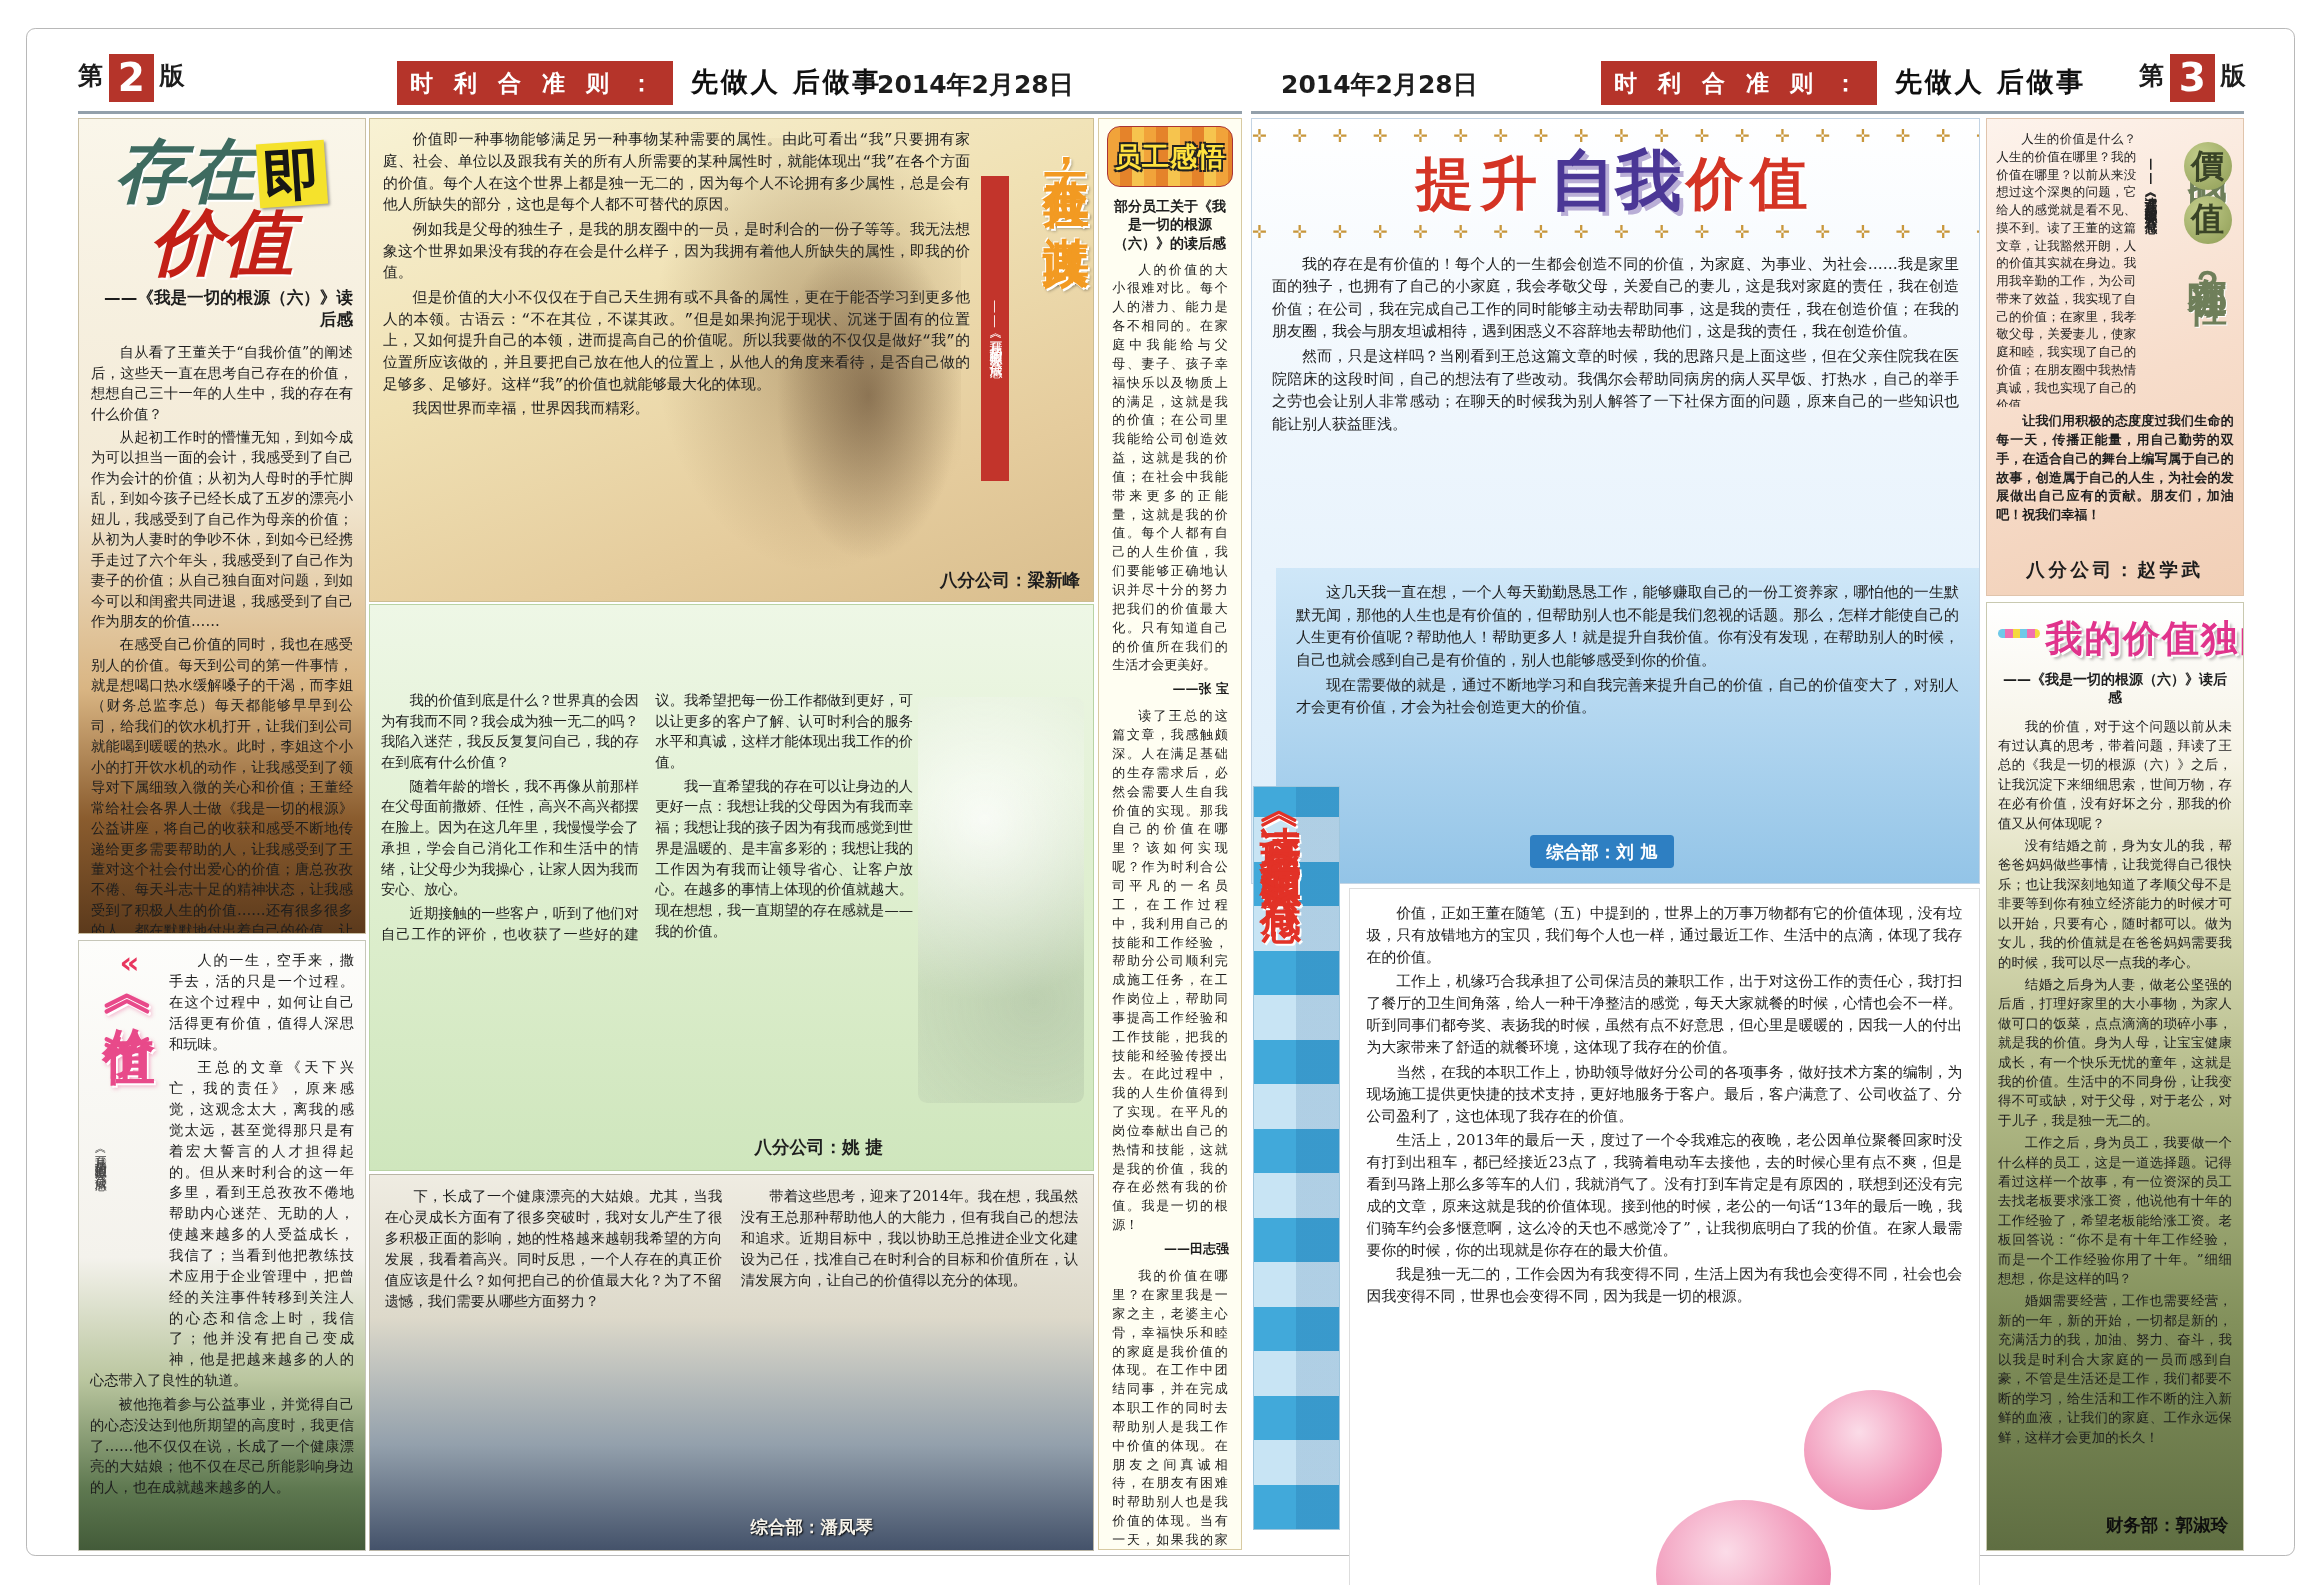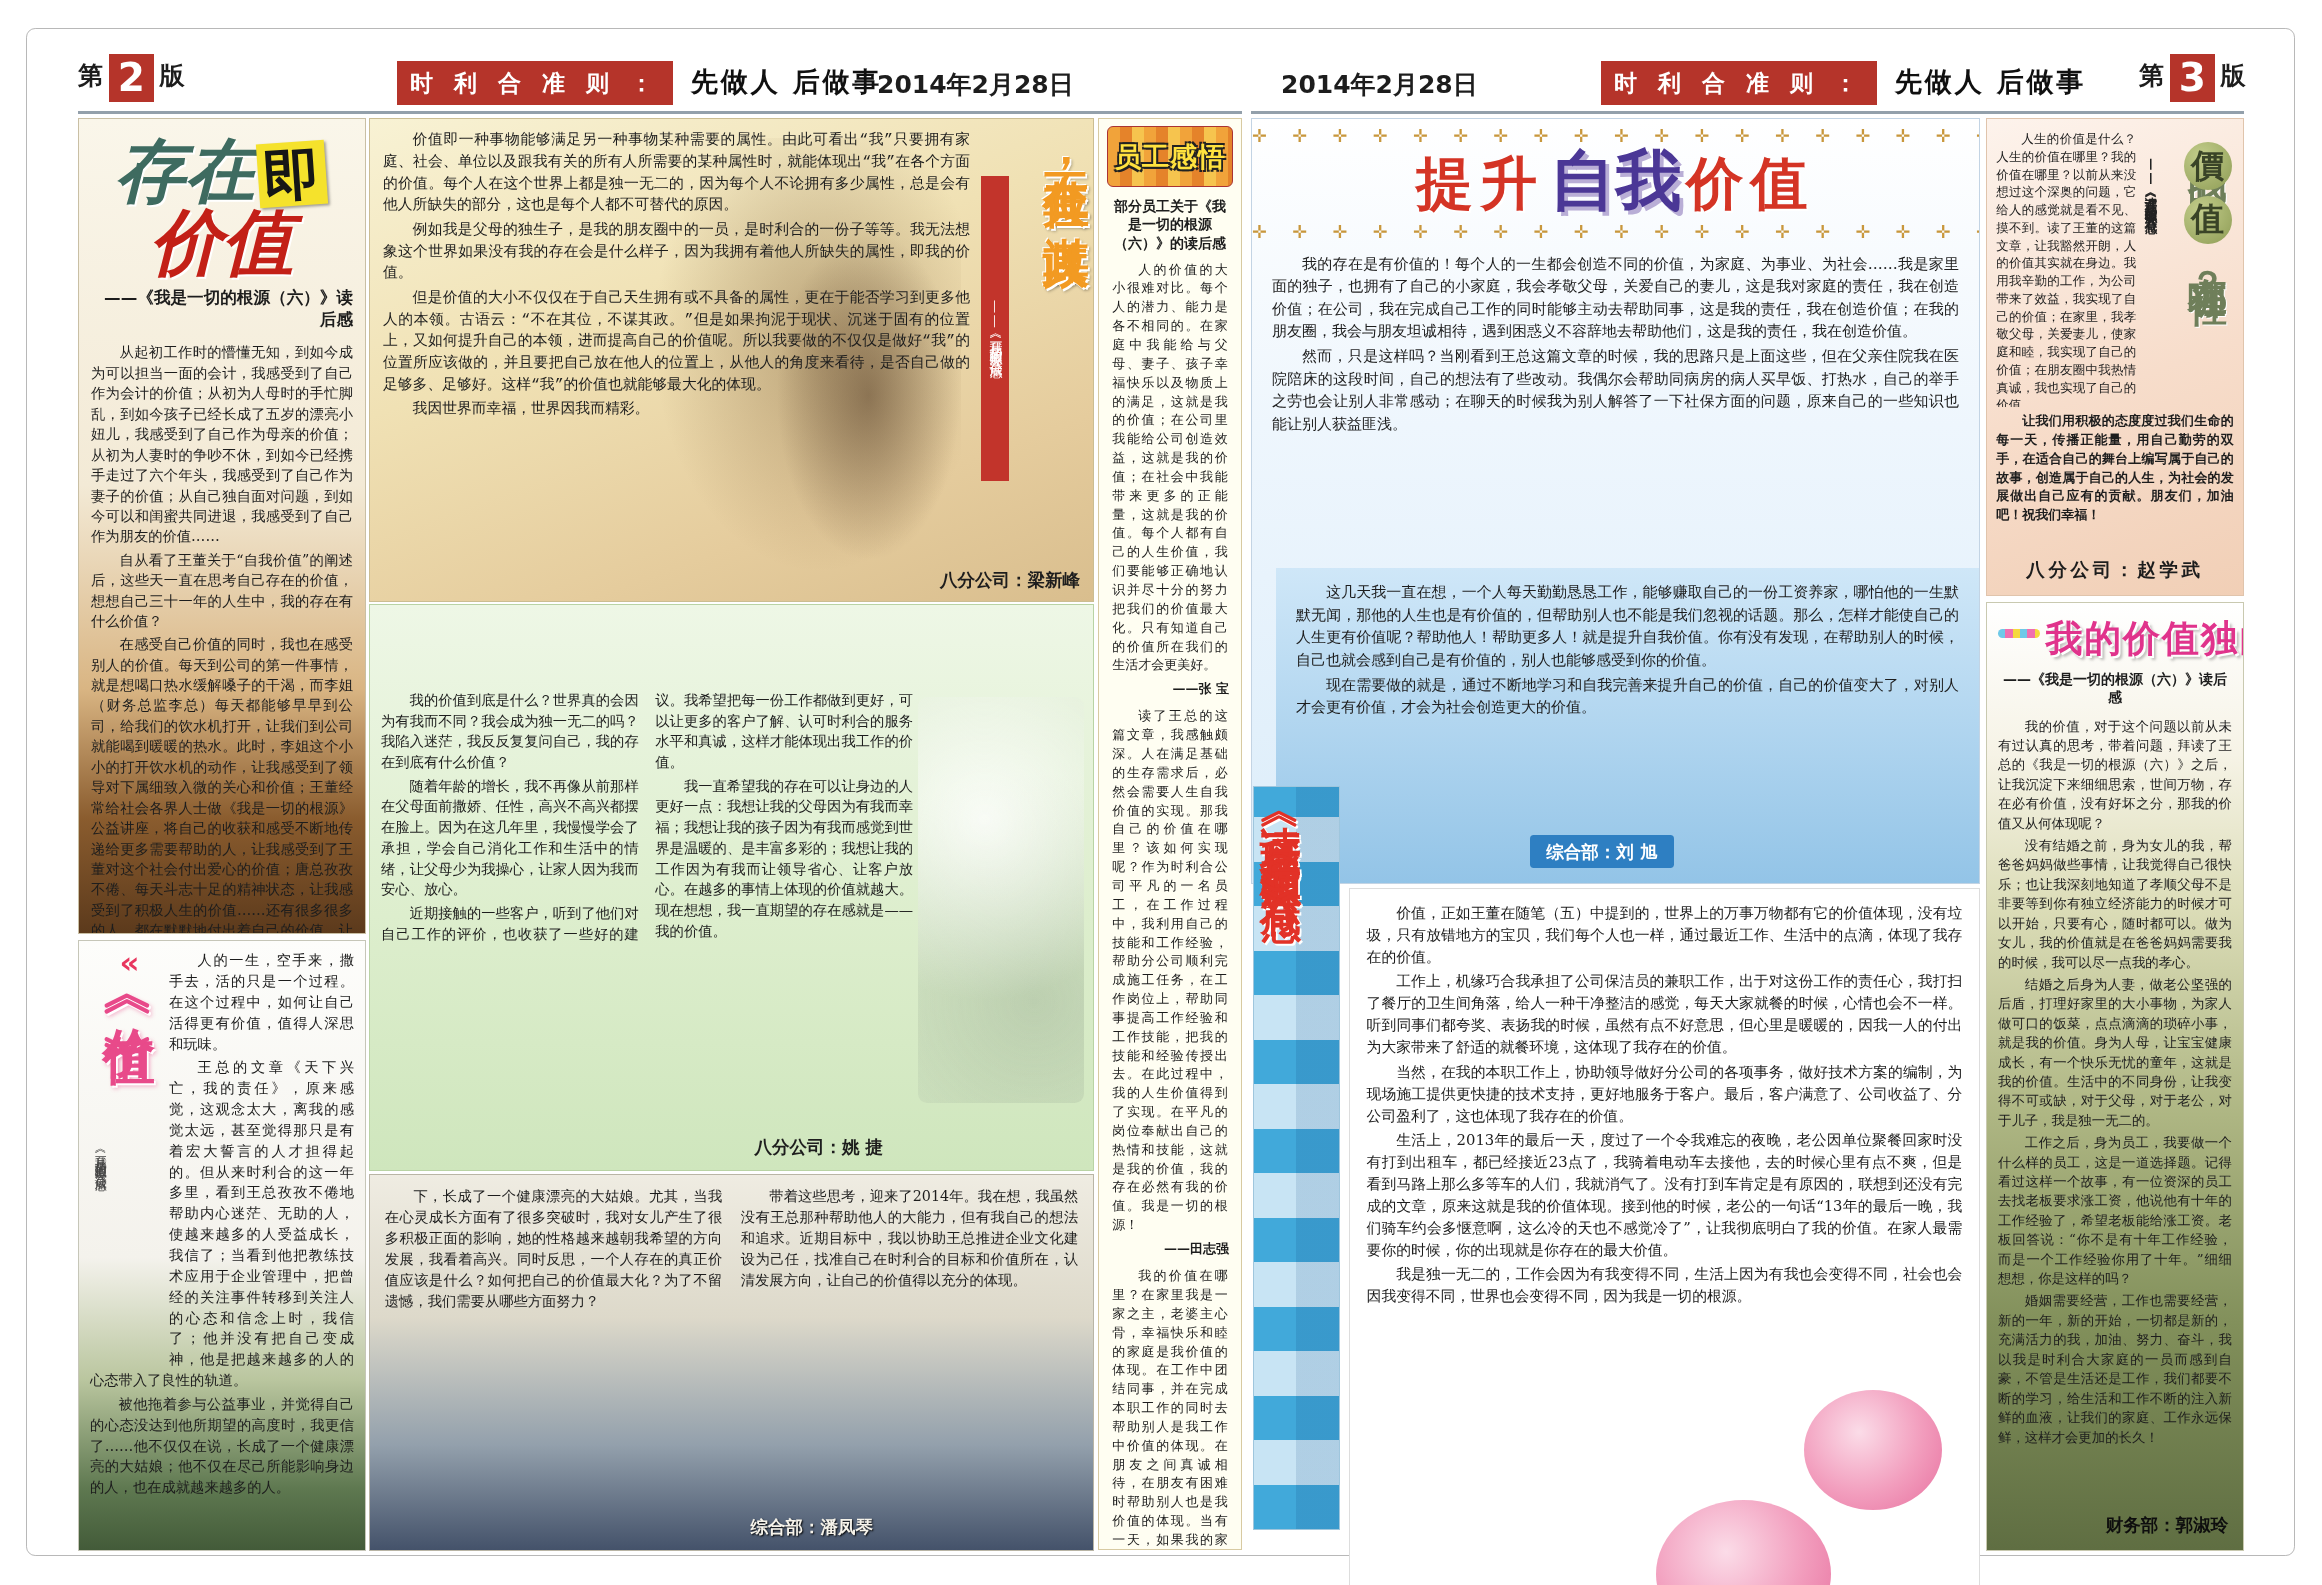--- a/index.html
+++ b/index.html
@@ -83,21 +83,21 @@
   #article-jz2{left:369px;top:1174px;width:725px;height:377px;border:0.9px solid #b9b5a5;
     background:linear-gradient(180deg,#efece2 0%,#ddd9ca 38%,#93a0ac 72%,#44526a 100%);overflow:hidden;}
   .jz2-body{column-count:2;column-gap:18.5px;padding:11px 14.8px;height:305px;overflow:hidden;}
   .jz2-body p.bp{font-size:14.3px;line-height:1.47;}
   .jz2-byline{position:absolute;right:220px;bottom:11px;color:#f6f3ea;font-size:17.5px;
     text-shadow:0.9px 0.9px 1.8px #000;}
 
   
   #strip-ganwu{left:1098px;top:118px;width:144px;height:1432px;background:#fffef2;
     border:0.9px solid #d8caa2;padding:7.4px 8.3px;overflow:hidden;}
-  .gw-titlebox{height:59px;border:1.8px solid #a33;border-radius:6px;display:flex;align-items:center;
+  .gw-titlebox{height:59px;border:1.8px solid #a33;border-radius:13px;display:flex;align-items:center;
     justify-content:center;background:repeating-linear-gradient(90deg,#f1a33a 0 12px,#e5832a 12px 24px,#f6c44e 24px 36px);}
   .gw-title{font-size:27px;font-weight:900;color:#ffe23e;letter-spacing:0.9px;font-family:"DejaVu Sans",sans-serif;
     text-shadow:-1.8px -1.8px 0 #222,1.8px -1.8px 0 #222,-1.8px 1.8px 0 #222,1.8px 1.8px 0 #222;}
   .gw-intro{font-size:14px;font-weight:700;text-align:center;margin:9.2px 0 7.4px;line-height:1.35;
     font-family:"DejaVu Sans",sans-serif;}
   .gw-quote p{font-size:13px;line-height:1.45;text-indent:2em;text-align:justify;margin:5px;}
   .gw-author{text-align:right;font-weight:800;font-size:13px;margin:2.8px 3.7px 9.2px;font-family:"DejaVu Sans",sans-serif;}
   .gw-notice{background:#faf6a8;border:0.9px solid #e2d478;padding:9.2px 7.4px;font-size:13.4px;color:#e2556e;
     line-height:1.5;margin-top:5.5px;font-weight:600;font-family:"DejaVu Sans",sans-serif;}
 
@@ -190,22 +190,22 @@
     <span>第</span><span class="num">3</span><span>版</span>
   </div>
   <div class="abs hrule" style="left:78px;width:1164px;"></div>
   <div class="abs hrule" style="left:1251px;width:993px;"></div>
 
   <div class="abs" id="article-cunzai">
     <div class="cz-title">
       <span class="cz-t1">存在</span><span class="cz-t2">即</span><span class="cz-t3">价值</span>
     </div>
     <div class="cz-sub">——《我是一切的根源（六）》读后感</div>
+    <p class="bp">自从看了王董关于“自我价值”的阐述后，这些天一直在思考自己存在的价值，想想自己三十一年的人生中，我的存在有什么价值？</p>
     <p class="bp">从起初工作时的懵懂无知，到如今成为可以担当一面的会计，我感受到了自己作为会计的价值；从初为人母时的手忙脚乱，到如今孩子已经长成了五岁的漂亮小妞儿，我感受到了自己作为母亲的价值；从初为人妻时的争吵不休，到如今已经携手走过了六个年头，我感受到了自己作为妻子的价值；从自己独自面对问题，到如今可以和闺蜜共同进退，我感受到了自己作为朋友的价值……</p>
-    <p class="bp">自从看了王董关于“自我价值”的阐述后，这些天一直在思考自己存在的价值，想想自己三十一年的人生中，我的存在有什么价值？</p>
     <p class="bp">在感受自己价值的同时，我也在感受别人的价值。每天到公司的第一件事情，就是想喝口热水缓解嗓子的干渴，而李姐（财务总监李总）每天都能够早早到公司，给我们的饮水机打开，让我们到公司就能喝到暖暖的热水。此时，李姐这个小小的打开饮水机的动作，让我感受到了领导对下属细致入微的关心和价值；王董经常给社会各界人士做《我是一切的根源》公益讲座，将自己的收获和感受不断地传递给更多需要帮助的人，让我感受到了王董对这个社会付出爱心的价值；唐总孜孜不倦、每天斗志十足的精神状态，让我感受到了积极人生的价值……还有很多很多的人，都在默默地付出着自己的价值，让我不断地感激、感动于周围的人对自己的帮助和影响。</p>
 
   </div>
 
   <div class="abs" id="article-buzai">
     <div class="abs bz-hands"></div>
     <div class="abs bz-knot"></div>
     <div class="bz-body">
       <p class="bp">价值即一种事物能够满足另一种事物某种需要的属性。由此可看出“我”只要拥有家庭、社会、单位以及跟我有关的所有人所需要的某种属性时，就能体现出“我”在各个方面的价值。每个人在这个世界上都是独一无二的，因为每个人不论拥有多少属性，总是会有他人所缺失的部分，这也是每个人都不可替代的原因。</p>
       <p class="bp">例如我是父母的独生子，是我的朋友圈中的一员，是时利合的一份子等等。我无法想象这个世界如果没有我的存在会是什么样子，因为我拥有着他人所缺失的属性，即我的价值。</p>

